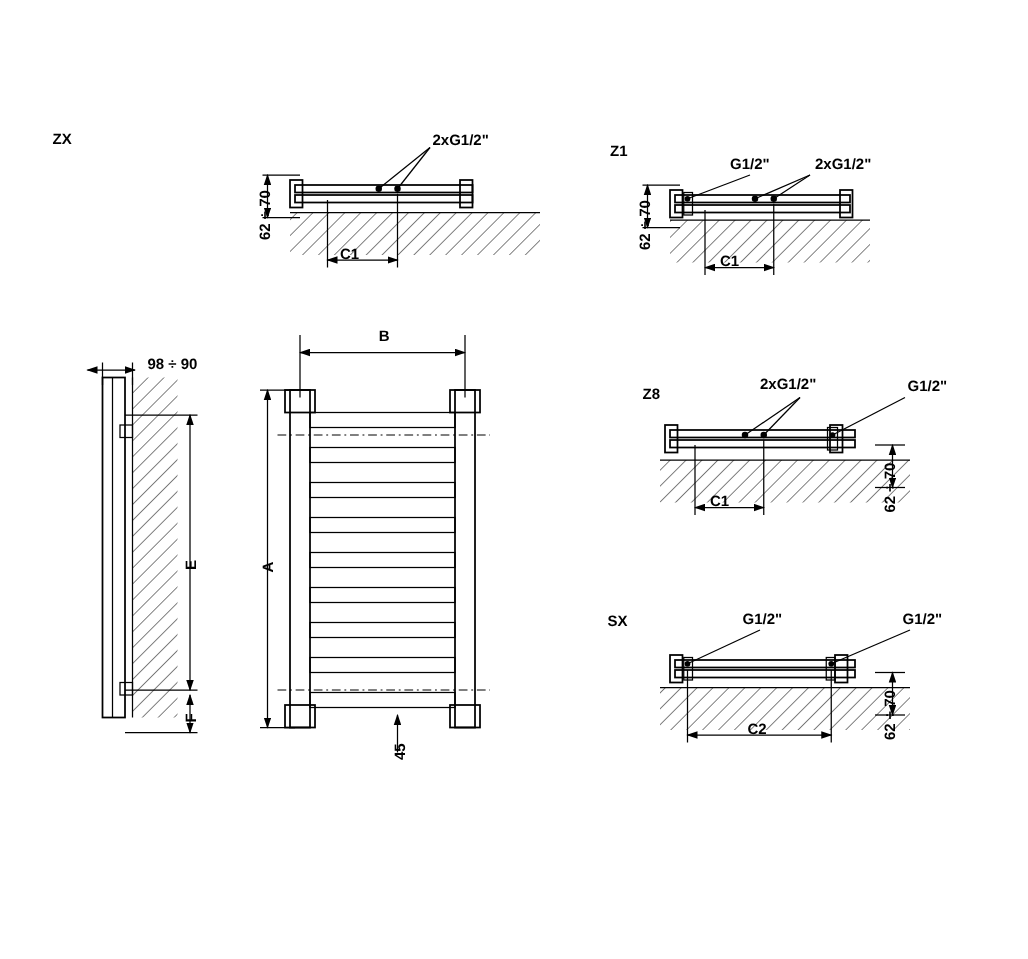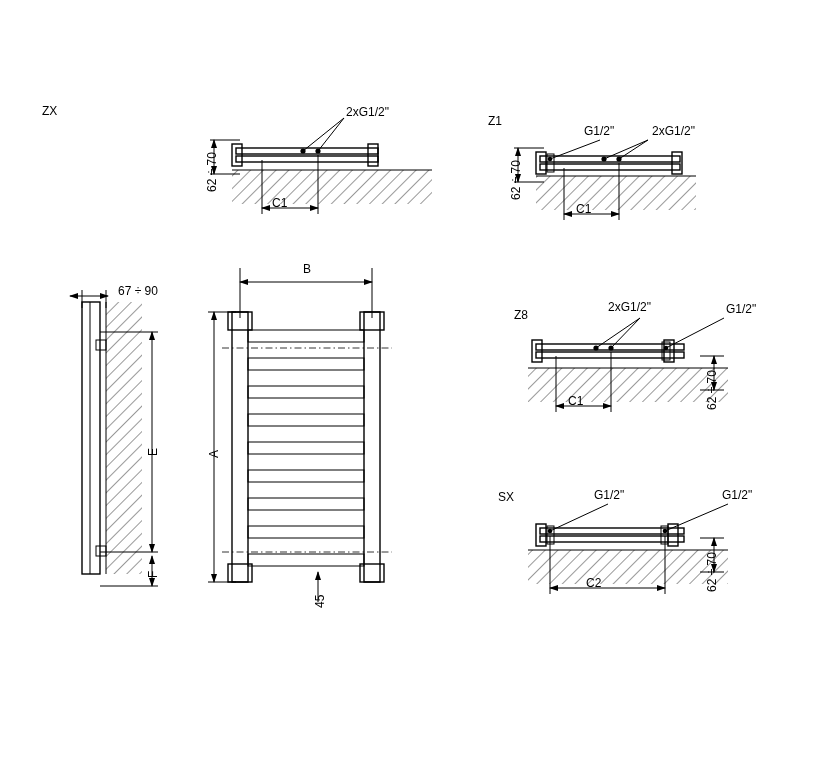--- a/index.html
+++ b/index.html
@@ -1,17 +1,17 @@
 <!DOCTYPE html>
 <html><head>
 <meta charset="utf-8">
 <style>
   html,body{margin:0;padding:0;background:#fff;}
   body{width:822px;height:767px;font-family:"Liberation Sans",sans-serif;color:#000;}
-  #sheet{position:relative;width:818px;height:767px;overflow:hidden;background:#fff;}
+  #sheet{position:relative;width:818px;height:767px;overflow:hidden;background:#fff;font-weight:bold;}
   .lbl{position:absolute;font-size:12px;color:#000;white-space:nowrap;}
   .lbl.vert{transform-origin:0 0;transform:rotate(-90deg);}
   svg{position:absolute;left:0;top:0;}
   .ln{stroke:#000;fill:none;}
   .thin{stroke-width:1;}
   .med{stroke-width:1.4;}
   .hatch{stroke:#000;stroke-width:0.8;}
   .dash{stroke:#000;stroke-width:0.8;stroke-dasharray:7 3 1.5 3;}
 </style>
 </head>
@@ -191,42 +191,42 @@
       <line x1="208" y1="312" x2="236" y2="312" class="ln thin"></line>
       <line x1="208" y1="582" x2="236" y2="582" class="ln thin"></line>
 
       <line x1="318" y1="572" x2="318" y2="602" class="ln thin" marker-start="url(#arS)"></line>
     </g>
   </svg>
 
   <div class="lbl" style="left:42px;top:104px;">ZX</div>
   <div class="lbl" style="left:488px;top:114px;">Z1</div>
   <div class="lbl" style="left:514px;top:308px;">Z8</div>
-  <div class="lbl" style="left:486px;top:490px;margin-left:12px;">SX</div>
+  <div class="lbl" style="left:486px;top:490px;">SX</div>
 
   <div class="lbl" style="left:346px;top:105px;">2xG1/2"</div>
   <div class="lbl vert" style="left:205px;top:192px;">62 ÷ 70</div>
   <div class="lbl" style="left:272px;top:196px;">C1</div>
 
   <div class="lbl" style="left:584px;top:124px;">G1/2"</div>
   <div class="lbl" style="left:652px;top:124px;">2xG1/2"</div>
   <div class="lbl vert" style="left:509px;top:200px;">62 ÷ 70</div>
   <div class="lbl" style="left:576px;top:202px;">C1</div>
 
   <div class="lbl" style="left:608px;top:300px;">2xG1/2"</div>
   <div class="lbl" style="left:726px;top:302px;">G1/2"</div>
   <div class="lbl vert" style="left:705px;top:410px;">62 ÷ 70</div>
   <div class="lbl" style="left:568px;top:394px;">C1</div>
 
   <div class="lbl" style="left:594px;top:488px;">G1/2"</div>
   <div class="lbl" style="left:722px;top:488px;">G1/2"</div>
   <div class="lbl vert" style="left:705px;top:592px;">62 ÷ 70</div>
-  <div class="lbl" style="left:586px;top:576px;">C2</div>
-
-  <div class="lbl" style="left:118px;top:284px;">67 ÷ 90</div>
+  <div class="lbl" style="left:598px;top:576px;">C2</div>
+
+  <div class="lbl" style="left:118px;top:284px;">98 ÷ 90</div>
   <div class="lbl vert" style="left:146px;top:456px;">E</div>
   <div class="lbl vert" style="left:146px;top:578px;">F</div>
 
   <div class="lbl" style="left:303px;top:262px;">B</div>
   <div class="lbl vert" style="left:207px;top:458px;">A</div>
   <div class="lbl vert" style="left:313px;top:608px;">45</div>
 
 </div>
 
 </body></html>

